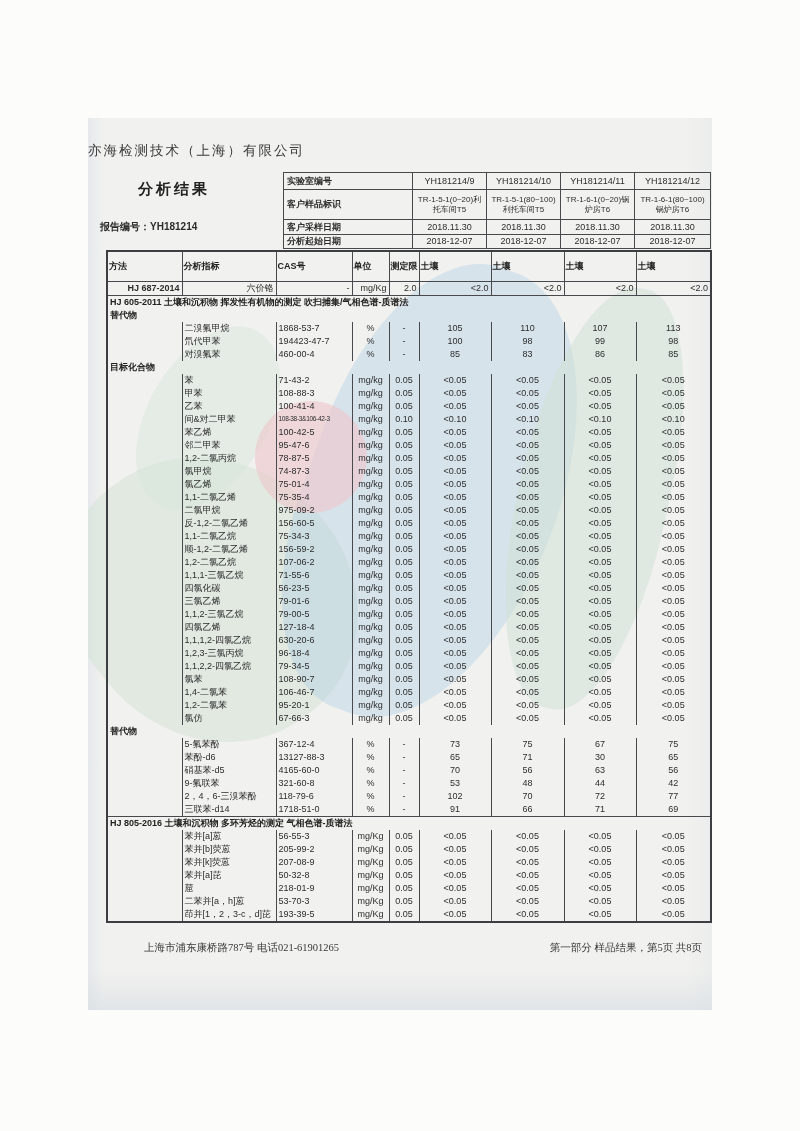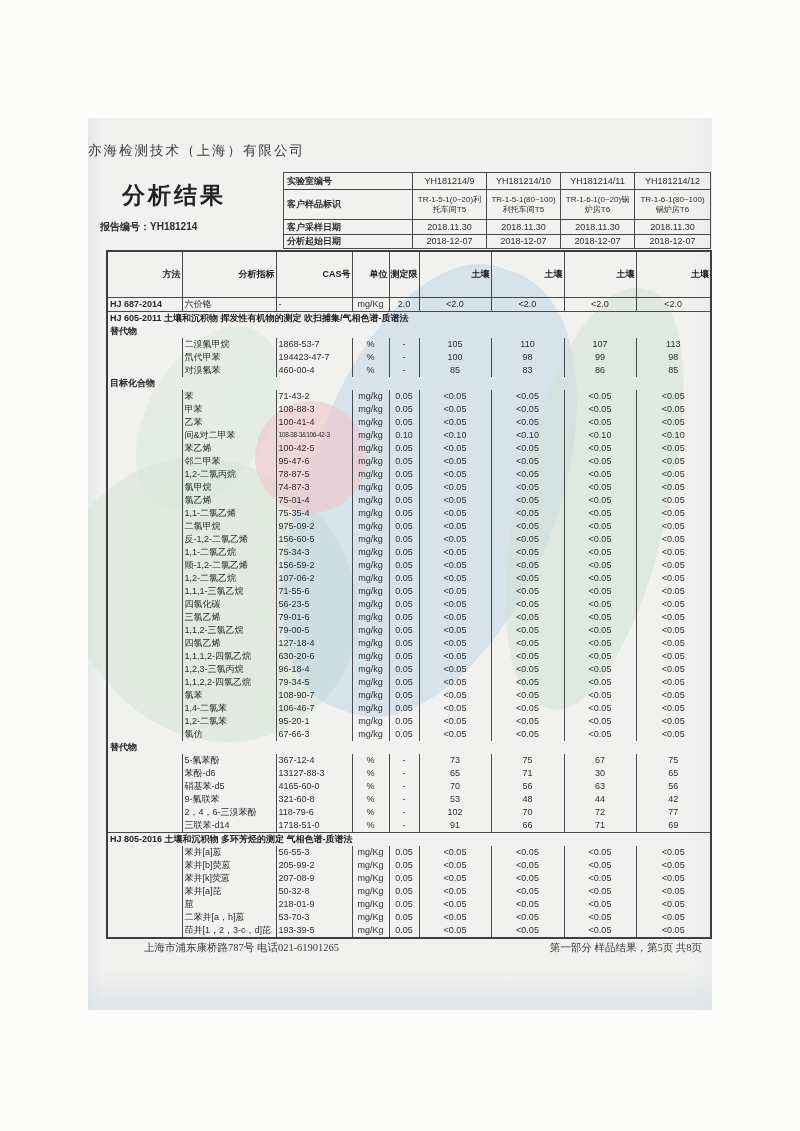--- a/index.html
+++ b/index.html
@@ -24,22 +24,22 @@
   .wm-teal   { left:430px; top:165px; width:150px; height:430px; background:#cfe1d5; opacity:.55; transform:rotate(12deg); border-radius:55% 45% 50% 50%; }
   .wm-green  { left:-10px; top:330px; width:270px; height:300px; background:#d2e2d4; opacity:.5; transform:rotate(-38deg); border-radius:45% 55% 48% 52%; }
   .wm-green2 { left:60px; top:200px; width:120px; height:200px; background:#d8e6da; opacity:.45; transform:rotate(30deg); }
   .wm-pink   { left:167px; top:283px; width:112px; height:112px; background:#eec7cb; opacity:.62; }
 
   .company-title {
     position:absolute; left:0; top:24px; width:100%; 
     font-family:"Liberation Serif", serif; font-size:13.5px; letter-spacing:2px; color:#3a3a3a;
   }
   .report-title {
-    position:absolute; left:34px; top:62px;
-    font-size:23px; font-weight:bold; letter-spacing:3px; color:#222;
+    position:absolute; left:50px; top:62px;
+    font-size:15px; font-weight:bold; letter-spacing:3px; color:#222;
   }
   .report-no {
     position:absolute; left:12px; top:102px;
     font-size:10px; font-weight:bold; color:#2b2b2b;
   }
 
   table { border-collapse:collapse; table-layout:fixed; background:transparent; }
   td, th { overflow:hidden; }
 
   .sample-table {
@@ -49,33 +49,33 @@
   .sample-table td { border:1px solid #47494c; padding:0 3px; text-align:center; line-height:1.15; }
   .sample-table td.lbl { text-align:left; font-weight:bold; padding-right:5px; }
   .sample-table tr.ids td.val { font-size:8px; word-break:break-all; }
 
   .main-table {
     position:absolute; left:18px; top:132px; width:604px;
     font-size:9px; color:#2d2d2d; border:2px solid #3c3e41;
   }
   .main-table th {
     border:1px solid #47494c; font-size:9px; font-weight:bold;
-    height:12px; padding:16px 1px; text-align:right; color:#222;
+    height:12px; padding:8px 1px; text-align:left; color:#222;
   }
   .main-table td { height:13px; padding:0 2px; line-height:1.05; }
   .main-table tr.data td { border-left:1px solid #47494c; border-right:1px solid #47494c; }
   .main-table td.c { text-align:center; }
   .main-table td.l { text-align:left; }
   .main-table td.method { font-weight:bold; }
   .main-table td.cas.small { font-size:6.5px; letter-spacing:-0.3px; }
   .main-table tr.section td, .main-table tr.group td {
     font-weight:bold; text-align:left; color:#222; padding-left:2px;
   }
   .main-table tr.section td { border-top:1px solid #47494c;margin-left:21px; }
-  .main-table tr.first-data td { border-bottom:1px solid #47494c; }
+  .main-table tr.first-data td { border-bottom:1px solid #47494c;text-align:right; }
 
   .footer { position:absolute; left:0; top:823px; width:100%; height:16px;
     font-family:"Liberation Serif", serif; font-size:10.5px; color:#383838; }
   .footer .f-left { position:absolute; left:56px; }
   .footer .f-right { position:absolute; right:10px; }
 </style>
 </head>
 <body>
 
 <div class="canvas">

